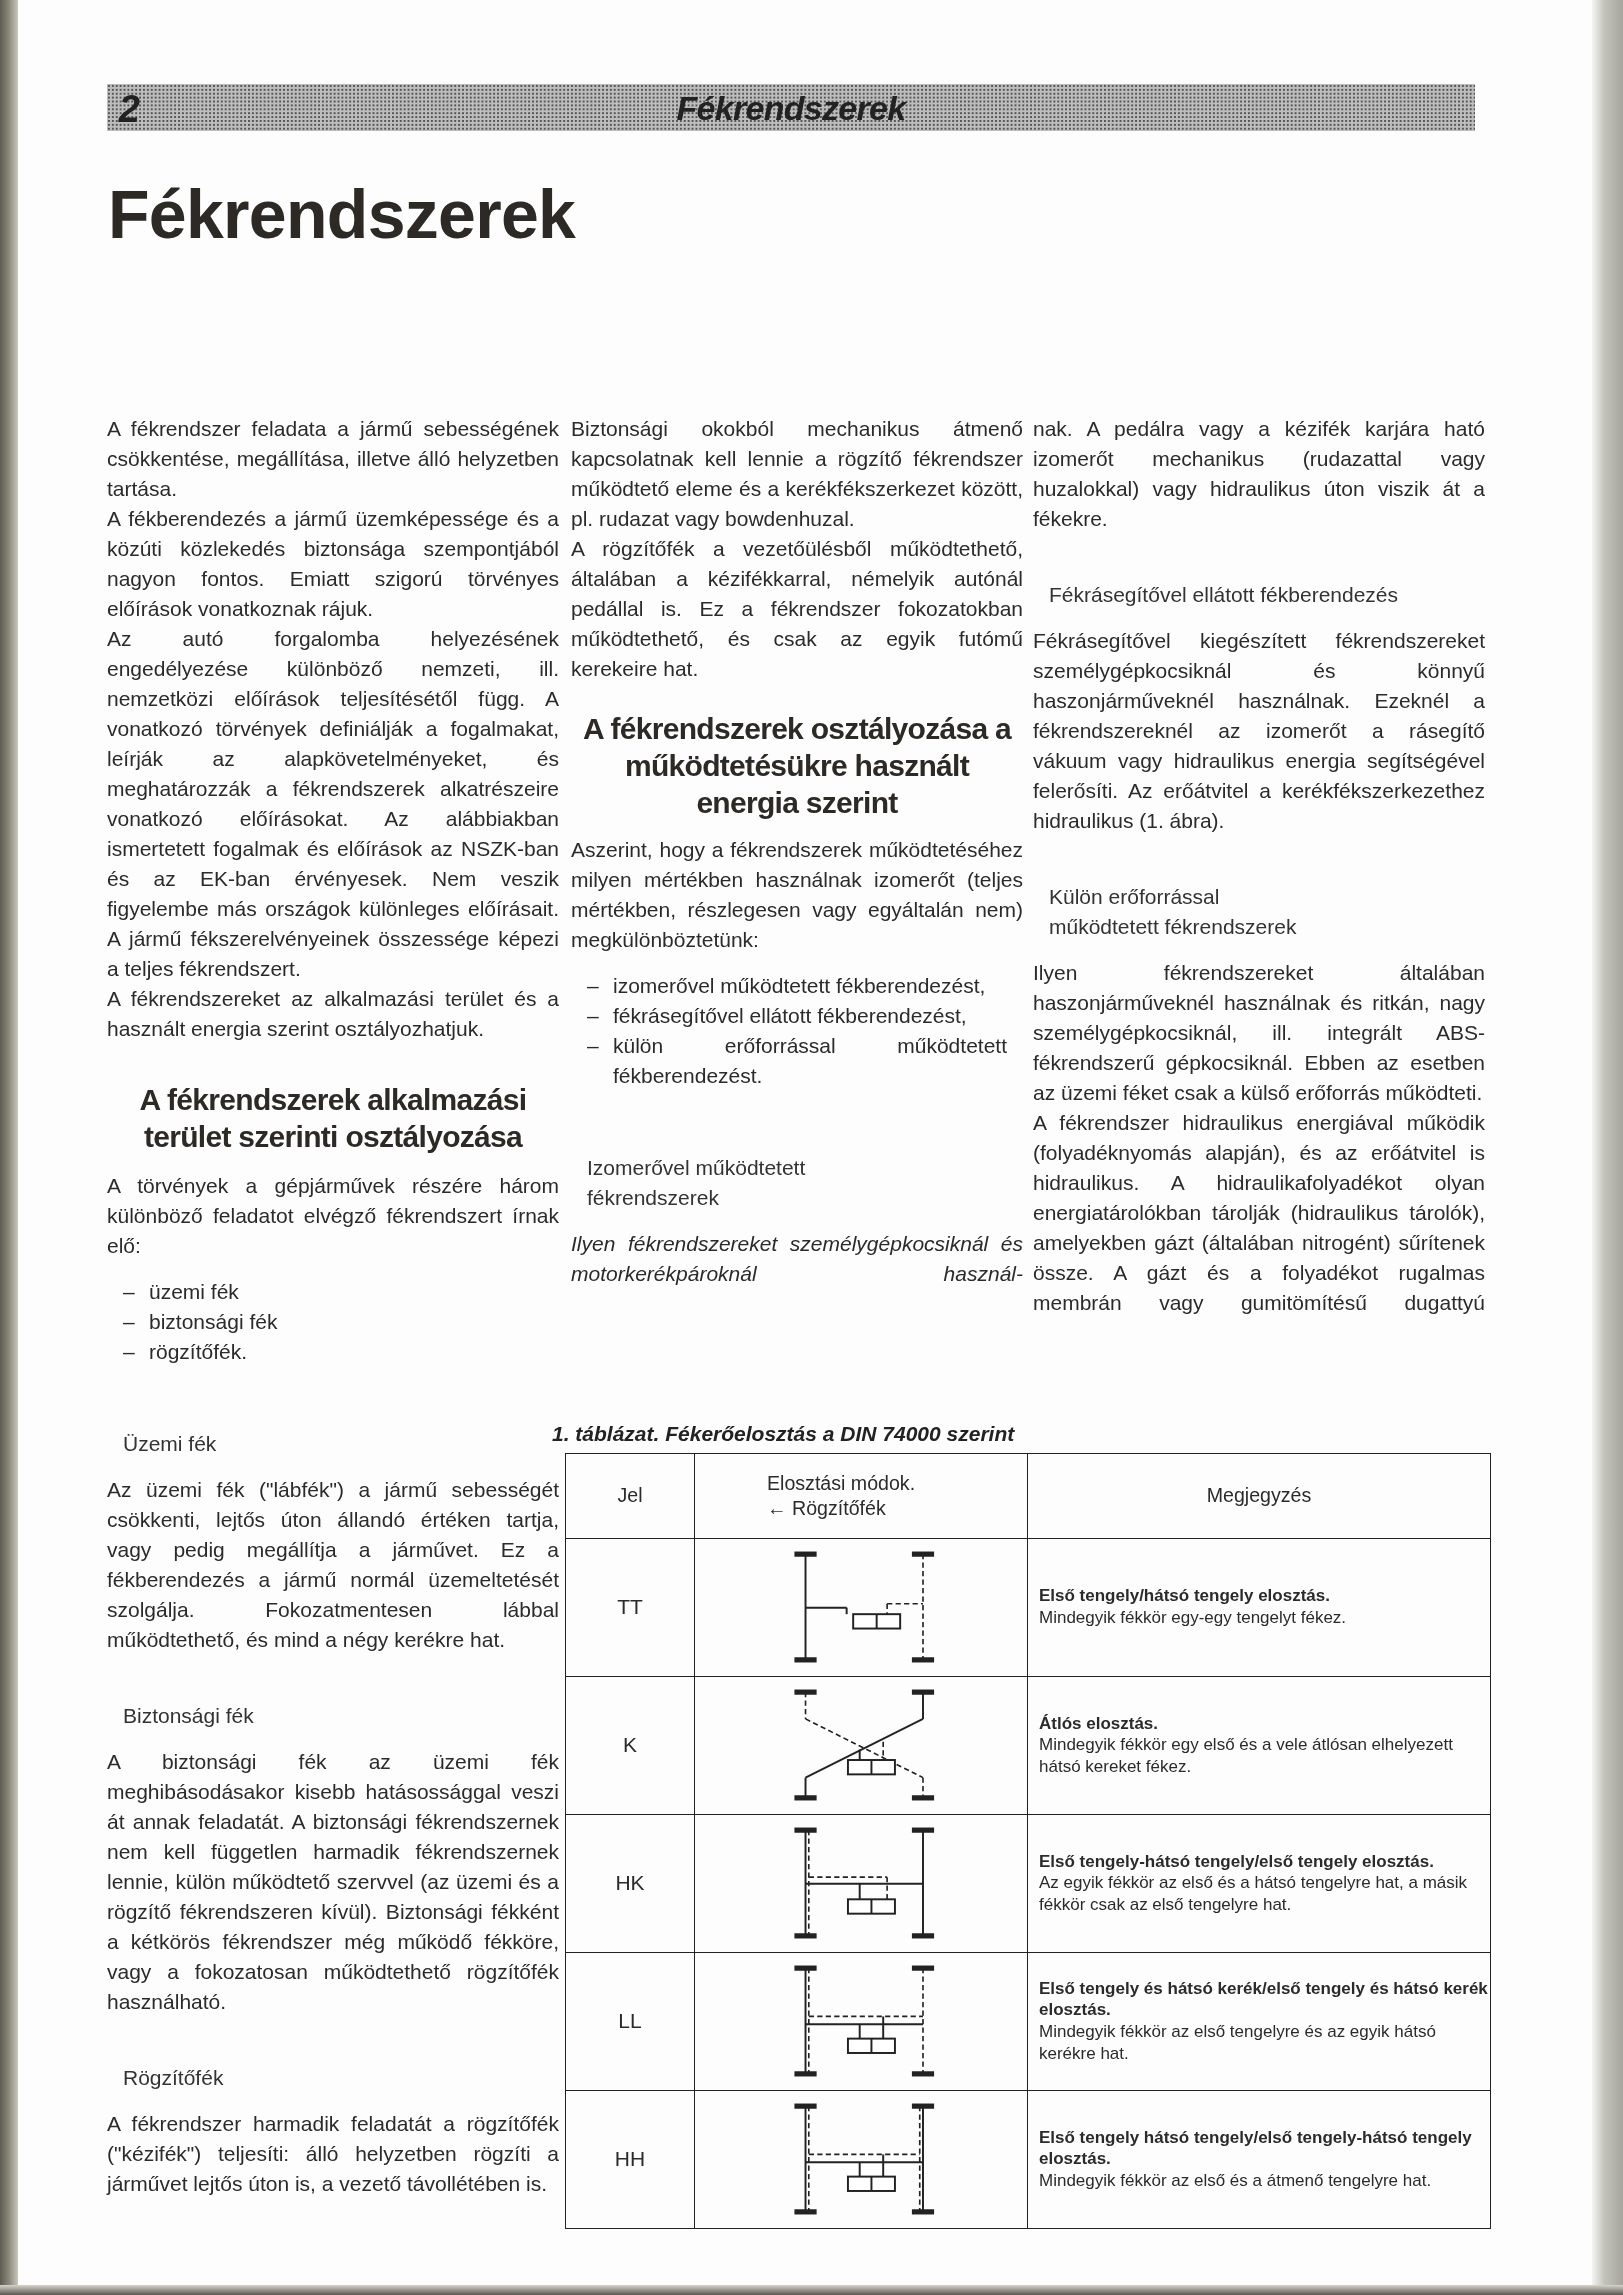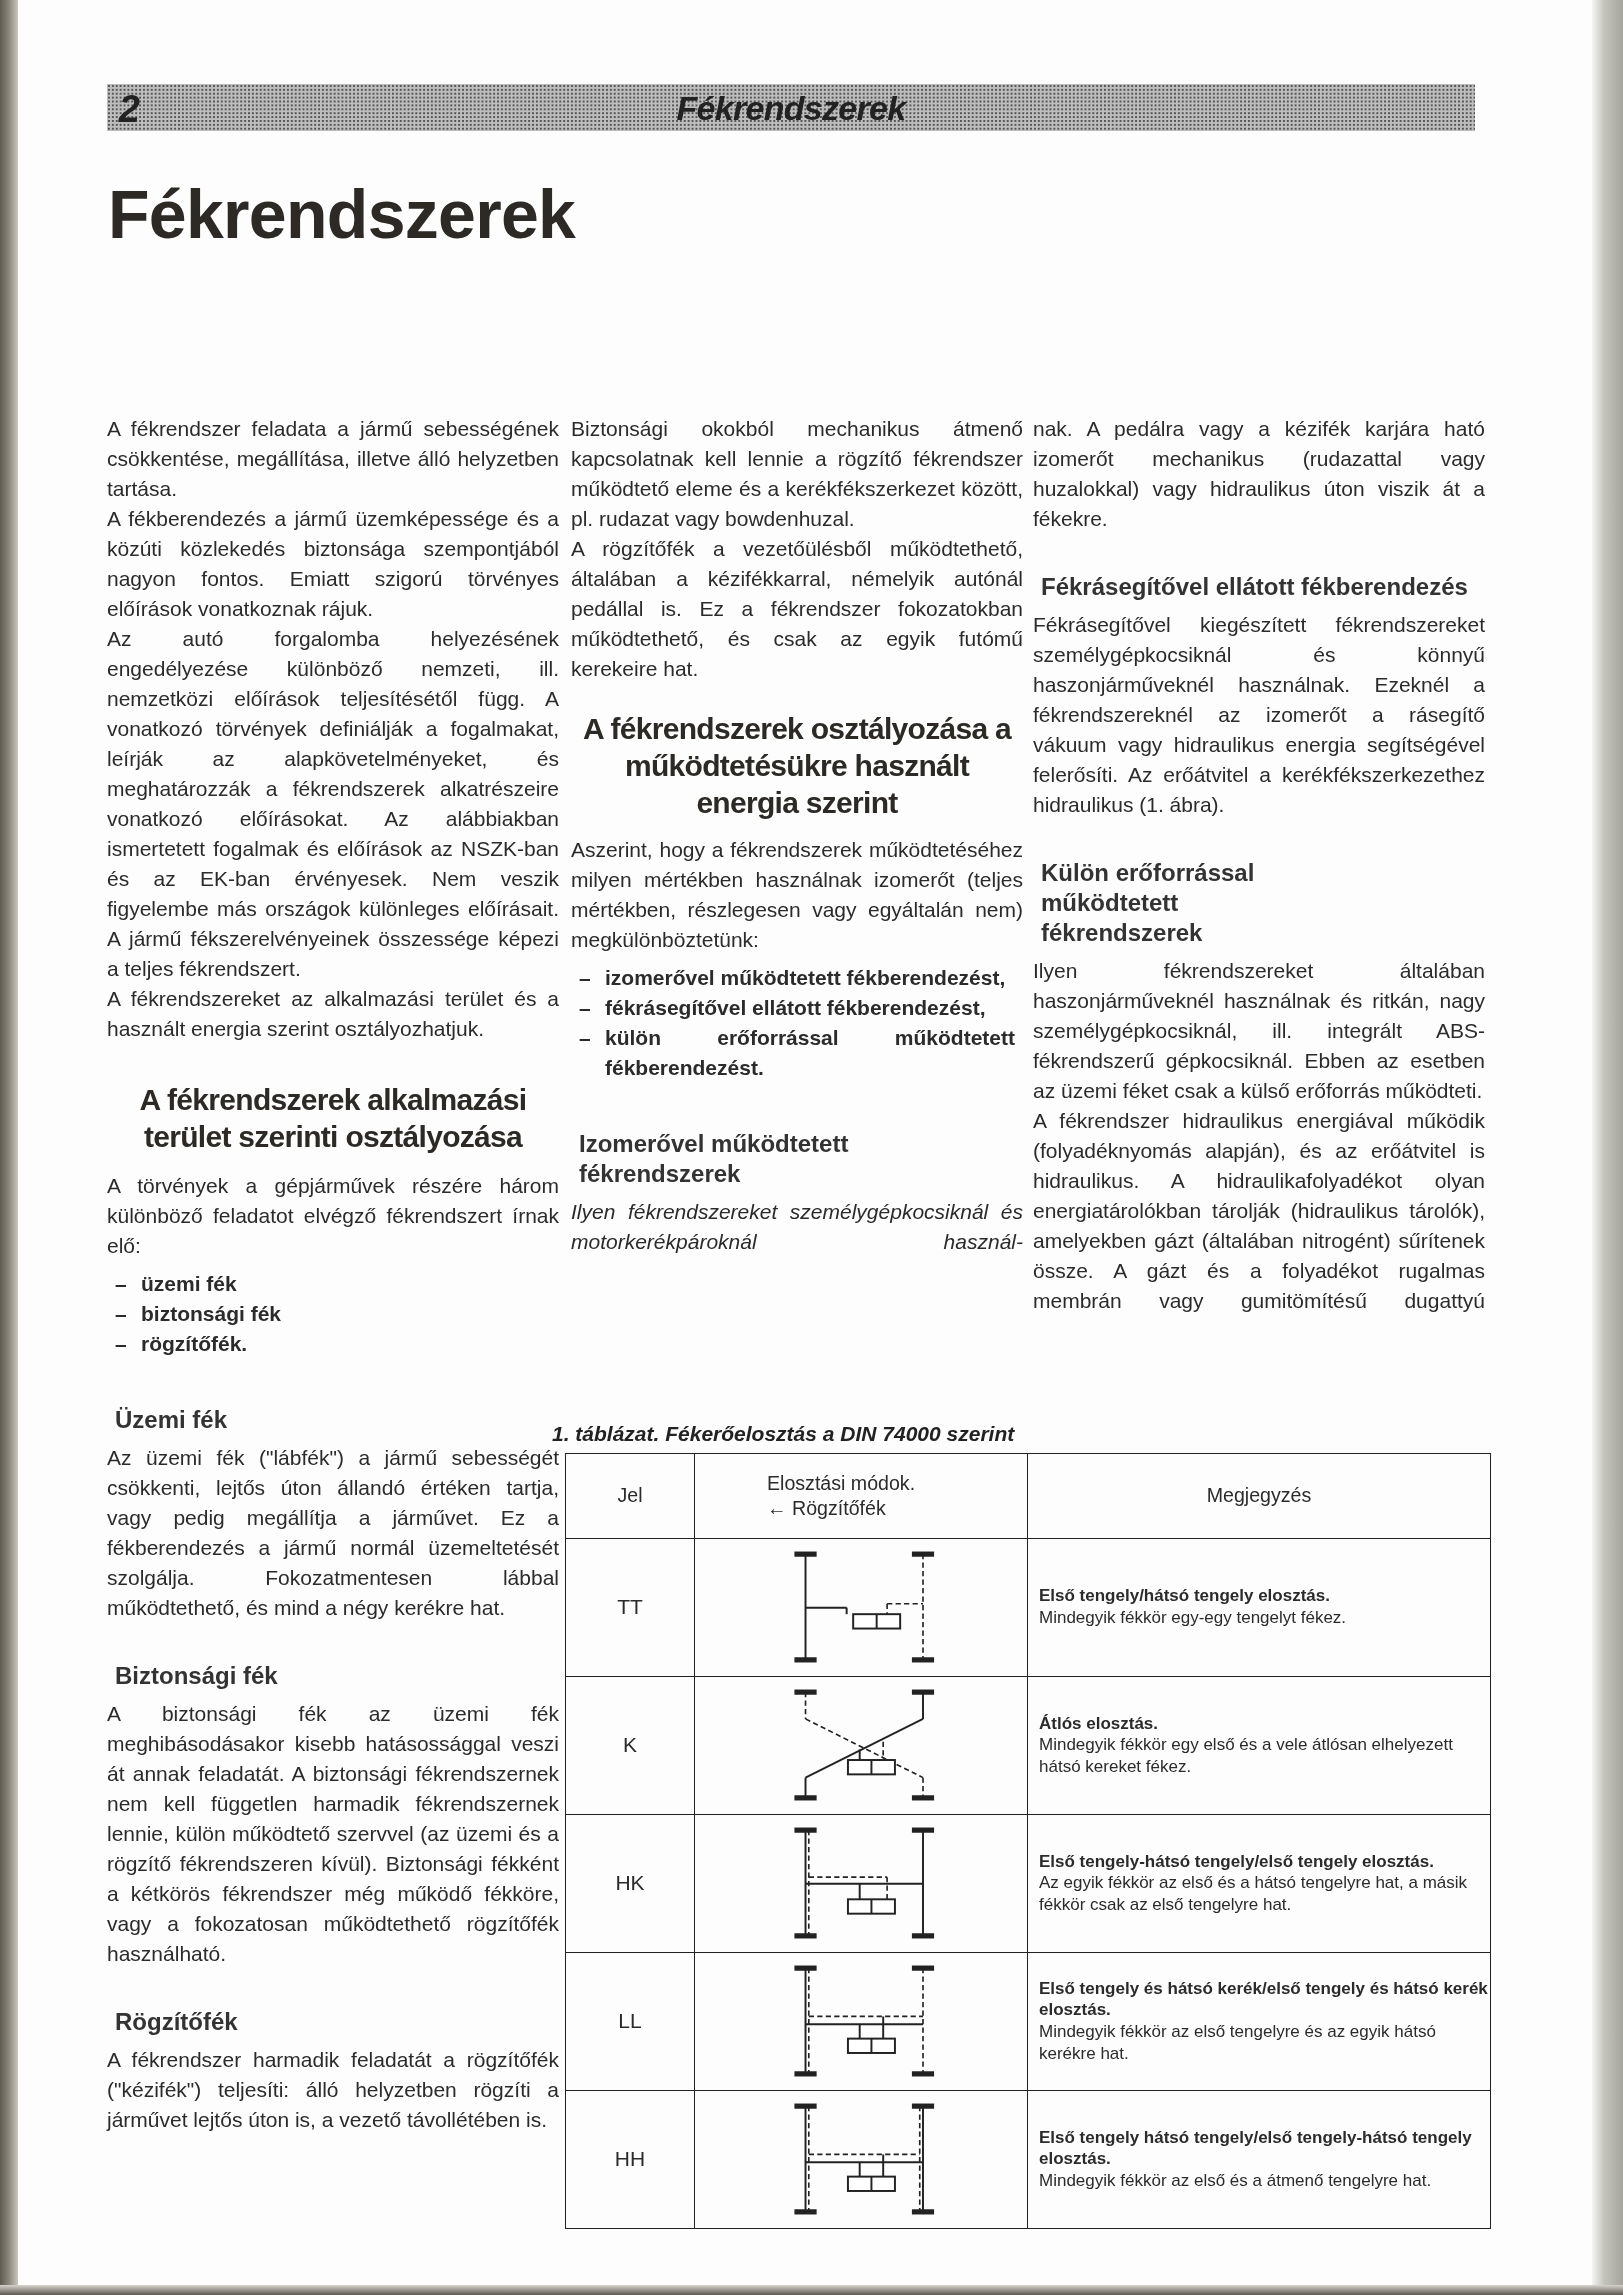--- a/index.html
+++ b/index.html
@@ -28,22 +28,22 @@
 
   .main-title { position: absolute; left: 108px; top: 175px; margin: 0;
     font-size: 68px; font-weight: bold; color: #2d2a26; letter-spacing: -0.7px; }
 
   .col { position: absolute; top: 414px; width: 452px; font-size: 21px; line-height: 30px; }
   .col p { margin: 0; text-align: justify; }
   .col1 { left: 107px; }
   .col2 { left: 571px; }
   .col3 { left: 1033px; }
   .col h2 { margin: 0; font-size: 30px; line-height: 37px; font-weight: bold; color: #2d2a26; letter-spacing: -0.7px; text-align: center; }
-  .col h3 { margin: 8px; font-size: 24px; line-height: 30px; font-weight: bold; color: #333; }
-  .col ul { list-style: none; margin: 8px; padding: 0; font-weight: bold; }
+  .col h3 { margin: 16px; font-size: 21px; line-height: 30px; font-weight: normal; color: #333; }
+  .col ul { list-style: none; margin: 16px; padding: 0; }
   .col li { padding-left: 26px; text-indent: -26px; text-align: justify; }
   .col li::before { content: "– "; display: inline-block; width: 26px; text-indent: 0; }
   .gap-s { height: 30px; }
   .gap-m { height: 37px; }
 
   .table-wrap { position: absolute; left: 550px; top: 1422px; width: 924px; }
   .table-caption { font-size: 21px; font-weight: bold; font-style: italic; color: #222; margin: 0 0 6.5px 2px; }
   table.dist { border-collapse: collapse; width: 924px; table-layout: fixed; margin-left: 15px; }
   table.dist th, table.dist td { border: 1.3px solid #222; vertical-align: middle; }
   table.dist th { height: 82px; font-weight: normal; font-size: 19.6px; }

